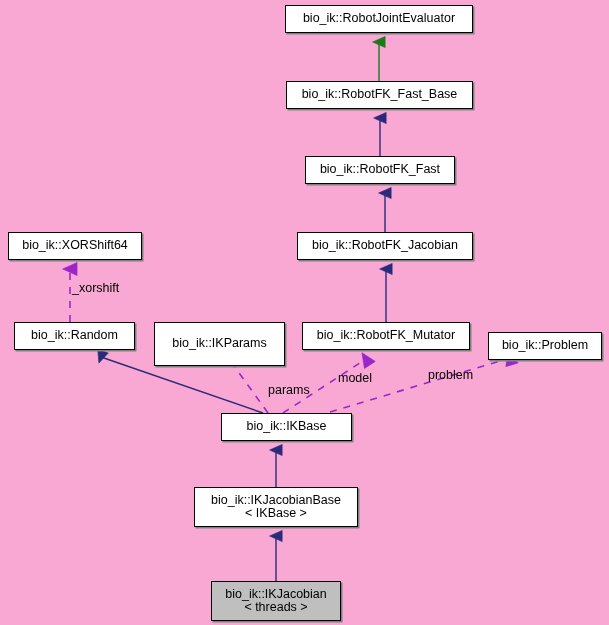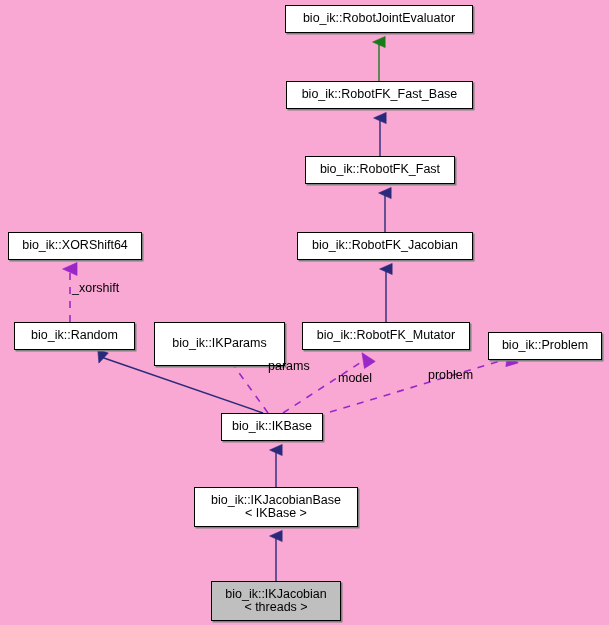--- a/index.html
+++ b/index.html
@@ -146,35 +146,35 @@
   </div>
 
   <div class="node" style="left:302px; top:322px; width:168px; height:28px;">
     <span class="node-line">bio_ik::RobotFK_Mutator</span>
   </div>
 
   <div class="node" style="left:488px; top:332px; width:114px; height:28px;">
     <span class="node-line">bio_ik::Problem</span>
   </div>
 
-  <div class="node" style="left:221px; top:413px; width:102px; height:28px;">
+  <div class="node" style="left:221px; top:413px; width:131px; height:28px;">
     <span class="node-line">bio_ik::IKBase</span>
   </div>
 
   <div class="node" style="left:194px; top:487px; width:164px; height:40px;">
     <span class="node-line">bio_ik::IKJacobianBase</span>
     <span class="node-line">&lt; IKBase &gt;</span>
   </div>
 
   <div class="node highlight" style="left:211px; top:581px; width:130px; height:40px;">
     <span class="node-line">bio_ik::IKJacobian</span>
     <span class="node-line">&lt; threads &gt;</span>
   </div>
 
   <div class="edge-label" style="left:72px; top:281px;">_xorshift</div>
 
-  <div class="edge-label" style="left:248px; top:359px;padding-left:20px;">params</div>
+  <div class="edge-label" style="left:248px; top:383px;padding-left:20px;">params</div>
 
   <div class="edge-label" style="left:338px; top:371px;">model</div>
 
   <div class="edge-label" style="left:428px; top:368px;text-align:center;">problem</div>
 
 </div>
 
 </body></html>

